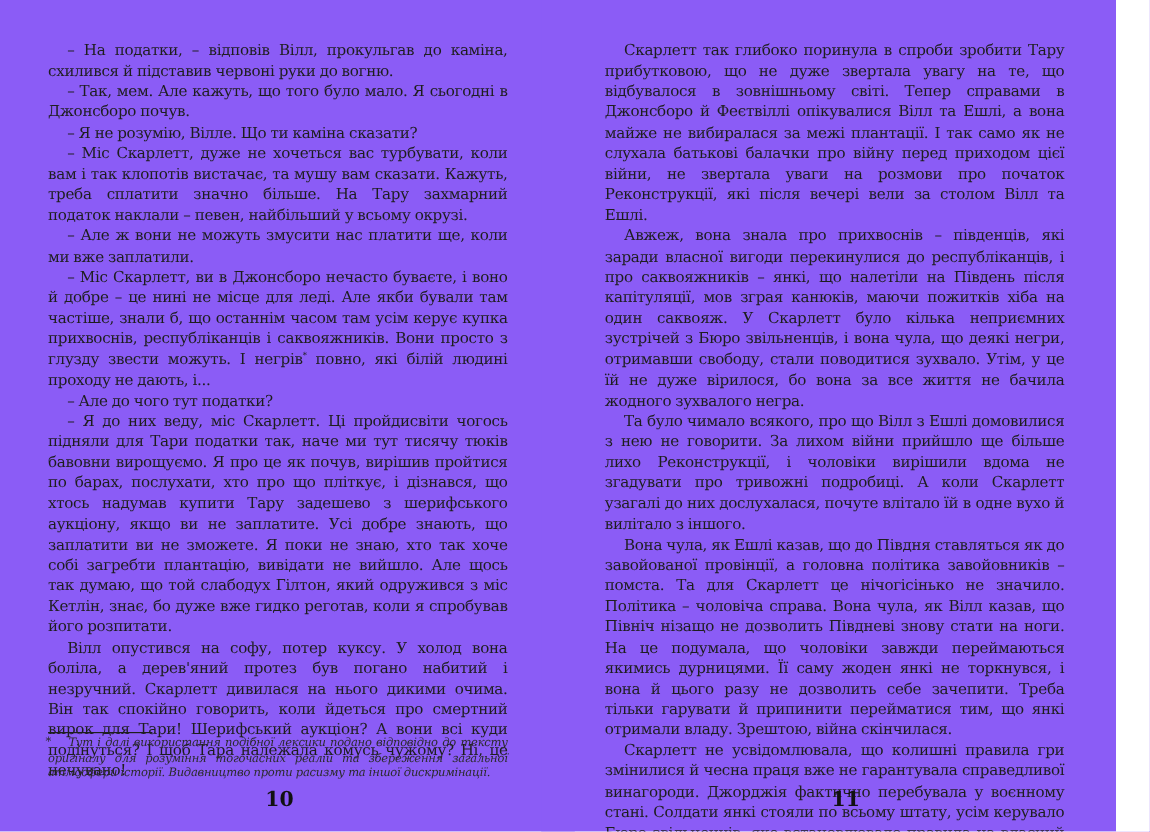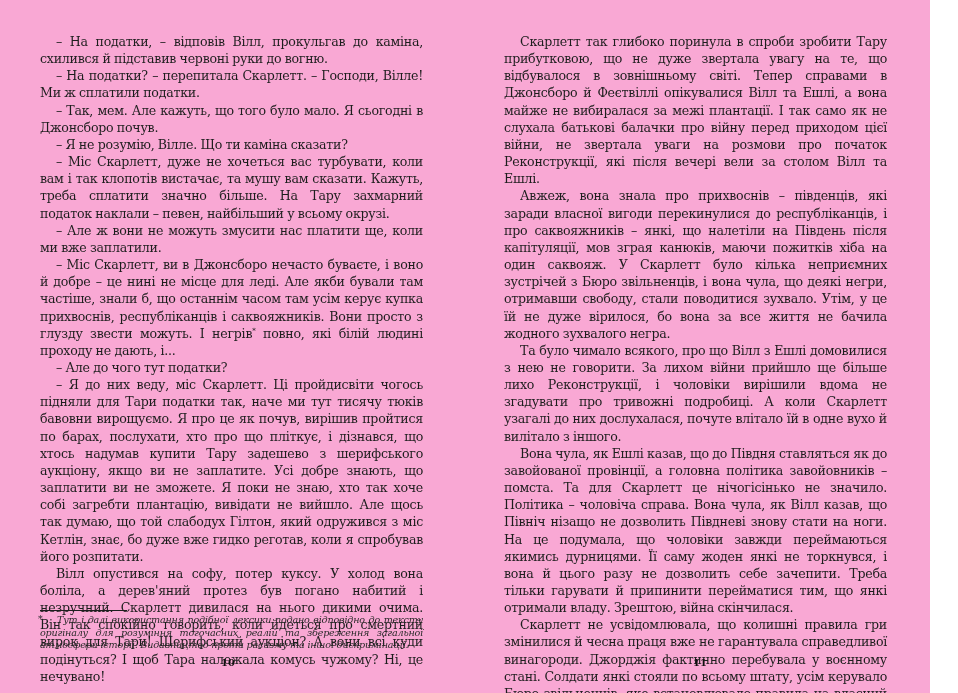--- a/index.html
+++ b/index.html
@@ -1,18 +1,18 @@
 <!DOCTYPE html>
 <html><head>
 <meta charset="utf-8">
 <style>
   html, body { margin: 0; padding: 0; background: #ffffff; }
   body { width: 958px; height: 693px; position: relative; overflow: hidden; }
   .page {
-    position: absolute; top: 0; height: 693px; background: #f9a8d4;
+    position: absolute; top: 0; height: 693px; background: #8b5cf6;
   }
   .page.left { left: 0; width: 479px; }
   .page.right { left: 451px; width: 479px; }
   .text-block {
     position: absolute;
     font-family: "DejaVu Serif", serif;
     font-size: 12.6px;
     line-height: 17.15px;
     color: #1e1e1e;
     text-align: justify;
@@ -31,33 +31,32 @@
     position: absolute; left: 40px; top: 614px; width: 383px;
     font-family: "DejaVu Serif", serif; font-style: italic;
     font-size: 9.6px; line-height: 12.6px; color: #2a2a2a;
     text-align: justify; letter-spacing: -0.2px;
   }
   .footnote .mark { position: absolute; left: -2px; top: -1px; font-style: normal; }
   .footnote .body { display: block; text-indent: 17px; }
   .page-number {
     position: absolute; top: 657px;
     font-family: "DejaVu Serif", serif; font-weight: bold;
-    font-size: 10px; color: #111111;
+    font-size: 17px; color: #111111;
   }
   .page.left .page-number { left: 221px; }
   .page.right .page-number { left: 242px; text-align: right; }
   sup.fn-ref { font-size: 7px; vertical-align: 5px; line-height: 0; }
 </style>
 </head>
 <body>
 
 <div class="page left">
   <div class="text-block">
     <p class="para">– На податки, – відповів Вілл, прокульгав до каміна, схилився й підставив червоні руки до вогню.</p>
-    <p class="para">– На податки? – перепитала Скарлетт. – Господи, Вілле! Ми ж сплатили податки.</p>
     <p class="para">– Так, мем. Але кажуть, що того було мало. Я сьогодні в Джонсборо почув.</p>
     <p class="para">– Я не розумію, Вілле. Що ти каміна сказати?</p>
     <p class="para">– Міс Скарлетт, дуже не хочеться вас турбувати, коли вам і так клопотів вистачає, та мушу вам сказати. Кажуть, треба сплатити значно більше. На Тару захмарний податок наклали – певен, найбільший у всьому окрузі.</p>
     <p class="para">– Але ж вони не можуть змусити нас платити ще, коли ми вже заплатили.</p>
     <p class="para"><span>– Міс Скарлетт, ви в Джонсборо нечасто буваєте, і воно й добре – це нині не місце для леді. Але якби бували там частіше, знали б, що останнім часом там усім керує купка прихвоснів, республіканців і саквояжників. Вони просто з глузду звести можуть. І негрів</span><sup class="fn-ref">*</sup><span> повно, які білій людині проходу не дають, і...</span></p>
     <p class="para">– Але до чого тут податки?</p>
     <p class="para">– Я до них веду, міс Скарлетт. Ці пройдисвіти чогось підняли для Тари податки так, наче ми тут тисячу тюків бавовни вирощуємо. Я про це як почув, вирішив пройтися по барах, послухати, хто про що пліткує, і дізнався, що хтось надумав купити Тару задешево з шерифського аукціону, якщо ви не заплатите. Усі добре знають, що заплатити ви не зможете. Я поки не знаю, хто так хоче собі загребти плантацію, вивідати не вийшло. Але щось так думаю, що той слабодух Гілтон, який одружився з міс Кетлін, знає, бо дуже вже гидко реготав, коли я спробував його розпитати.</p>
     <p class="para">Вілл опустився на софу, потер куксу. У холод вона боліла, а дерев'яний протез був погано набитий і незручний. Скарлетт дивилася на нього дикими очима. Він так спокійно говорить, коли йдеться про смертний вирок для Тари! Шерифський аукціон? А вони всі куди подінуться? І щоб Тара належала комусь чужому? Ні, це нечувано!</p>
   </div>
 

